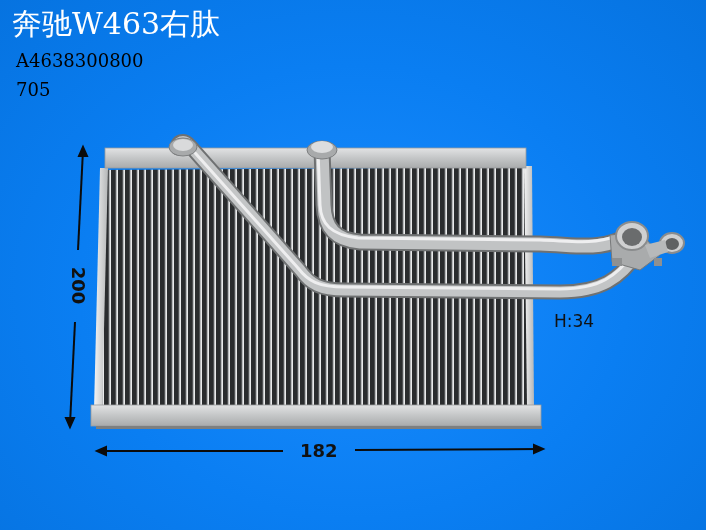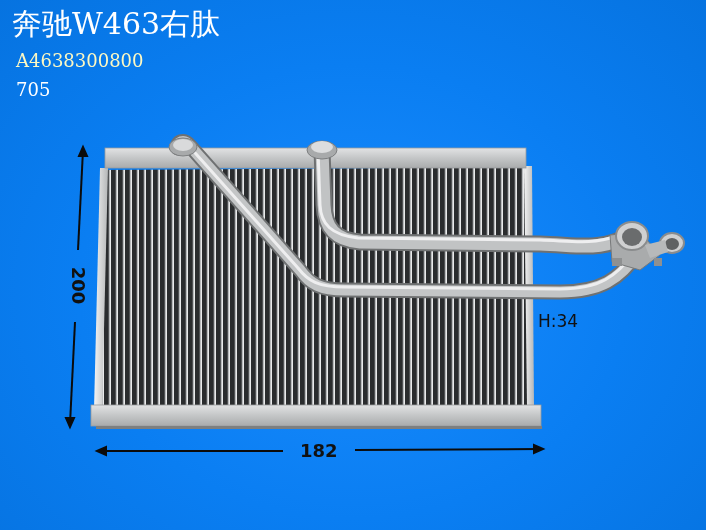--- a/index.html
+++ b/index.html
@@ -13,35 +13,35 @@
       position: absolute; inset: 0;
       background: radial-gradient(ellipse at 50% 55%, #1a8cff 0%, #0a7ef2 55%, #0673e0 100%);
     }
     .title {
       position: absolute; left: 12px; top: 6px;
       color: #ffffff; font-size: 30px; line-height: 36px;
       font-family: "DejaVu Serif", serif; letter-spacing: 0px;
     }
     .partno {
       position: absolute; left: 16px; top: 50px;
-      color: #fef9c3; font-size: 18px; line-height: 22px;
+      color: #000000; font-size: 18px; line-height: 22px;
       font-family: "DejaVu Serif", serif;
     }
     .code {
       position: absolute; left: 16px; top: 79px;
-      color: #ffffff; font-size: 18px; line-height: 22px;
+      color: #000000; font-size: 18px; line-height: 22px;
       font-family: "DejaVu Serif", serif;
     }
     .dim-label {
       position: absolute; color: #111; font-weight: bold;
       font-family: "DejaVu Sans", sans-serif; font-size: 18px;
     }
     .dim-height { left: 60px; top: 275px; transform: rotate(90deg); transform-origin: center; }
     .dim-width { left: 300px; top: 440px; }
-    .dim-depth { left: 538px; top: 311px; font-weight: normal; font-size: 17px; }
+    .dim-depth { left: 554px; top: 311px; font-weight: normal; font-size: 17px; }
 
     .product { position: absolute; left: 0; top: 0; width: 706px; height: 530px; }
   </style>
 </head>
 <body>
 
 <div class="bg"></div>
 
 <div class="title">奔驰W463右肽</div>
 <div class="partno">A4638300800</div>

